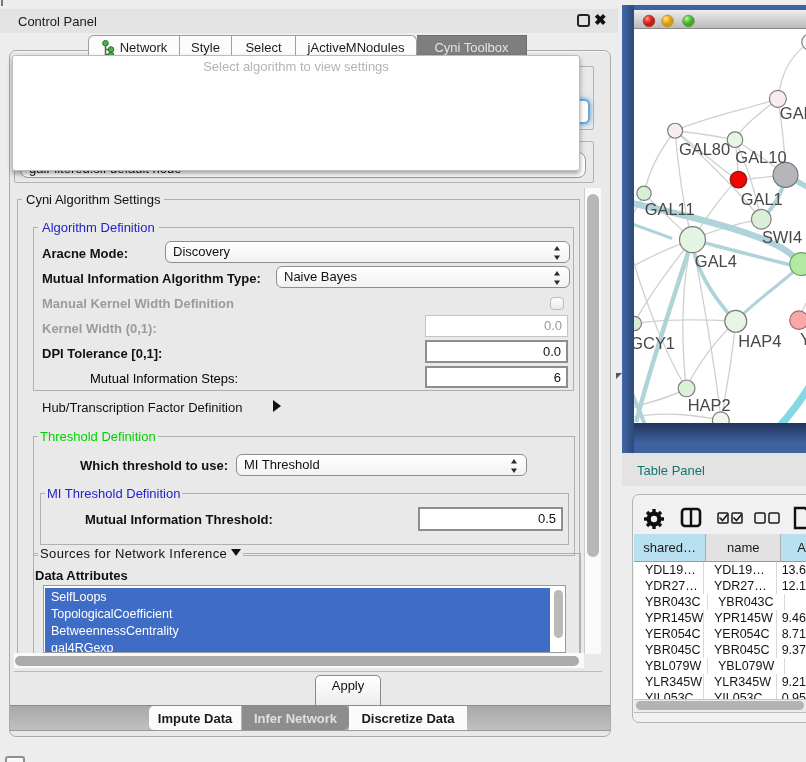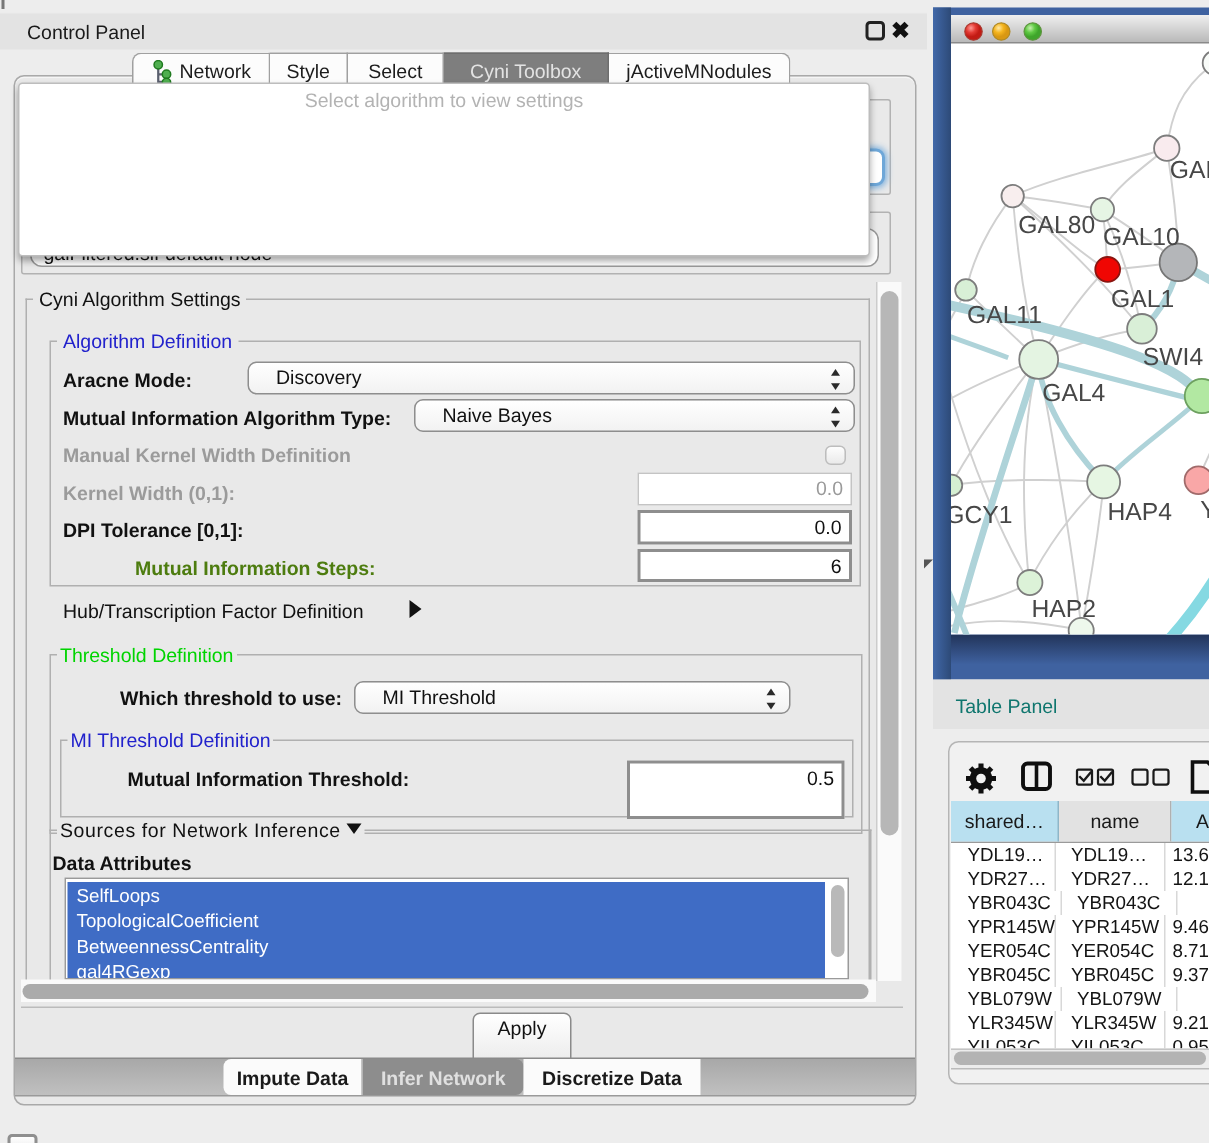--- a/index.html
+++ b/index.html
@@ -26,22 +26,22 @@
       <path d="M4.5 5 V14.5 H8" fill="none" stroke="#5a5f6e" stroke-width="1.5"></path>
       <path d="M4.5 9.5 H8" fill="none" stroke="#5a5f6e" stroke-width="1.5"></path>
       <circle cx="4.5" cy="3.2" r="2.8" fill="#4fae4f" stroke="#1f7a1f" stroke-width="1"></circle>
       <circle cx="10" cy="9.5" r="2.8" fill="#4fae4f" stroke="#1f7a1f" stroke-width="1"></circle>
       <circle cx="10" cy="15" r="2.8" fill="#4fae4f" stroke="#1f7a1f" stroke-width="1"></circle>
     </svg>
     Network
   </div>
   <div style="width:52px;background:#fcfcfc;border:1px solid #a0a0a0;border-bottom:none;border-left:none;display:flex;align-items:center;justify-content:center;">Style</div>
   <div style="width:64px;background:#fcfcfc;border:1px solid #a0a0a0;border-bottom:none;border-left:none;display:flex;align-items:center;justify-content:center;">Select</div>
+  <div style="width:121px;background:#fcfcfc;border:1px solid #a0a0a0;border-bottom:none;border-left:none;border-radius:0 6px 0 0;display:flex;align-items:center;justify-content:center;">jActiveMNodules</div>
   <div style="width:110px;background:#7e7e7e;border:1px solid #6e6e6e;border-bottom:none;border-left:none;display:flex;align-items:center;justify-content:center;color:#e3e3e3;">Cyni Toolbox</div>
-  <div style="width:121px;background:#fcfcfc;border:1px solid #a0a0a0;border-bottom:none;border-left:none;border-radius:0 6px 0 0;display:flex;align-items:center;justify-content:center;">jActiveMNodules</div>
 </div>
 
 <div class="abs" style="left:14px;top:66px;width:580px;height:64px;border:1px solid #b2b2b2;border-radius:2px;"></div>
 <div class="abs" style="left:20px;top:99px;width:570px;height:25px;background:#fff;border:2px solid #6ea7d8;border-radius:6px;box-shadow:0 0 4px 1px #7db0dd;"></div>
 
 <div class="abs" style="left:14px;top:141px;width:580px;height:42px;border:1px solid #b2b2b2;border-radius:2px;"></div>
 <div class="abs" style="left:20px;top:152px;width:566px;height:26px;background:#fff;border:1px solid #9a9a9a;border-radius:8px;font-size:13px;color:#111;line-height:31px;padding-left:8px;">galFiltered.sif default node</div>
 
 <div class="abs" style="left:17px;top:199px;width:563px;height:469px;border:1px solid #b0b0b0;border-bottom:none;"></div>
 <div class="abs" style="left:22px;top:192px;background:#e9e9e9;padding:0 4px;font-size:13px;color:#111;">Cyni Algorithm Settings</div>
@@ -58,39 +58,39 @@
 <div class="combo abs" style="left:276px;top:266px;width:294px;height:22px;">Naive Bayes<svg width="8" height="16" style="position: absolute; right: 8px; top: 3px;">
       <path d="M4 1 L7 5.5 L1 5.5 Z" fill="#2a2a2a"></path>
       <path d="M4 15 L7 10.5 L1 10.5 Z" fill="#2a2a2a"></path>
     </svg></div>
 <div class="abs" style="left:42px;top:296px;font-size:13px;font-weight:bold;color:#9b9b9b;">Manual Kernel Width Definition</div>
 <div class="abs" style="left:550px;top:297px;width:14px;height:13px;background:linear-gradient(#fdfdfd,#eaeaea);border:1px solid #bdbdbd;border-radius:4px;"></div>
 <div class="abs" style="left:42px;top:321px;font-size:13px;font-weight:bold;color:#9b9b9b;">Kernel Width (0,1):</div>
 <div class="field dis abs" style="left:425px;top:315px;width:143px;height:22px;">0.0</div>
 <div class="abs" style="left:42px;top:346px;font-size:13px;font-weight:bold;color:#111;">DPI Tolerance [0,1]:</div>
 <div class="field abs" style="left:425px;top:340px;width:143px;height:23px;">0.0</div>
-<div class="abs" style="left:42px;top:371px;font-size:13px;font-weight:bold;color:#4d7c0f;padding-left:48px;">Mutual Information Steps:</div>
+<div class="abs" style="left:42px;top:371px;font-size:13px;font-weight:normal;color:#000000;padding-left:48px;">Mutual Information Steps:</div>
 <div class="field abs" style="left:425px;top:366px;width:143px;height:22px;">6</div>
 
 <div class="abs" style="left:42px;top:400px;font-size:13px;color:#111;">Hub/Transcription Factor Definition</div>
 <div class="abs" style="left:273px;top:400px;width:0;height:0;border-left:8px solid #111;border-top:6px solid transparent;border-bottom:6px solid transparent;"></div>
 
 <div class="abs" style="left:33px;top:436px;width:542px;height:120px;border:1px solid #b0b0b0;"></div>
 <div class="abs" style="left:38px;top:429px;background:#e9e9e9;padding:0 2px;font-size:13px;color:#00d400;">Threshold Definition</div>
 
 <div class="abs" style="left:80px;top:458px;font-size:13px;font-weight:bold;color:#111;">Which threshold to use:</div>
 <div class="combo abs" style="left:236px;top:454px;width:291px;height:22px;">MI Threshold<svg width="8" height="16" style="position: absolute; right: 8px; top: 3px;">
       <path d="M4 1 L7 5.5 L1 5.5 Z" fill="#2a2a2a"></path>
       <path d="M4 15 L7 10.5 L1 10.5 Z" fill="#2a2a2a"></path>
     </svg></div>
 
 <div class="abs" style="left:40px;top:493px;width:529px;height:52px;border:1px solid #b0b0b0;"></div>
 <div class="abs" style="left:45px;top:486px;background:#e9e9e9;padding:0 2px;font-size:13px;color:#2222cc;">MI Threshold Definition</div>
 <div class="abs" style="left:50px;top:512px;font-size:13px;font-weight:bold;color:#111;padding-left:35px;">Mutual Information Threshold:</div>
-<div class="field abs" style="left:418px;top:507px;width:145px;height:39px;">0.5</div>
+<div class="field abs" style="left:418px;top:507px;width:145px;height:24px;">0.5</div>
 
 <div class="abs" style="left:33px;top:553px;width:548px;height:115px;border:1px solid #b0b0b0;border-bottom:none;"></div>
 <div class="abs" style="left:38px;top:546px;background:#e9e9e9;padding:0 2px;font-size:13px;color:#111;letter-spacing:0.4px;">Sources for Network Inference <span style="display:inline-block;width:0;height:0;border-top:7px solid #111;border-left:5.5px solid transparent;border-right:5.5px solid transparent;vertical-align:2px;"></span></div>
 <div class="abs" style="left:35px;top:568px;font-size:13px;font-weight:bold;color:#111;">Data Attributes</div>
 
 <div class="abs" style="left:43px;top:585px;width:523px;height:68px;background:#fff;border:1px solid #9a9a9a;overflow:hidden;">
   <div style="position:absolute;left:1px;top:2px;width:505px;height:68px;background:#3f6cc5;"></div>
   <div style="position:absolute;left:7px;top:3px;font-size:12.5px;color:#fff;line-height:17px;">SelfLoops<br>TopologicalCoefficient<br>BetweennessCentrality<br>gal4RGexp</div>
   <div style="position:absolute;right:2px;top:4px;width:9px;height:48px;background:#b9b9b9;border-radius:5px;"></div>
 </div>
@@ -300,16 +300,16 @@
 <div class="abs" style="left:636px;top:701px;width:168px;height:9px;background:#b3b3b3;border-radius:5px;"></div>
 <div class="abs" style="left:634px;top:712px;width:172px;height:1px;background:#bbbbbb;"></div>
 
 <div class="abs" style="left:5px;top:756px;width:20px;height:12px;border:2px solid #8f8f8f;border-radius:3px;background:linear-gradient(#ffffff,#ececec);"></div>
 
 <div class="abs" style="left:12px;top:55px;width:568px;height:116px;background:#ffffff;border:1px solid #bdbdbd;border-radius:3px;box-shadow:0 3px 5px rgba(0,0,0,0.35);z-index:50;">
   <div style="position:absolute;left:0;top:3px;width:100%;text-align:center;font-size:13px;color:#b3b3b3;">Select algorithm to view settings</div>
 </div>
 
 <style>
-.combo { background:linear-gradient(#ffffff,#f2f2f2); border:1px solid #8e8e8e; border-radius:6px; font-size:13px; color:#111; line-height:20px; padding-left:18px; }
+.combo { background:linear-gradient(#ffffff,#f2f2f2); border:1px solid #8e8e8e; border-radius:6px; font-size:13px; color:#111; line-height:20px; padding-left:7px; }
 .field { background:#fff; border:2px solid #8e8e8e; font-size:13px; color:#111; text-align:right; padding-right:5px; line-height:19px; }
 .field.dis { border:1px solid #c4c4c4; color:#9a9a9a; line-height:20px; }
 </style>
 
 </body></html>

